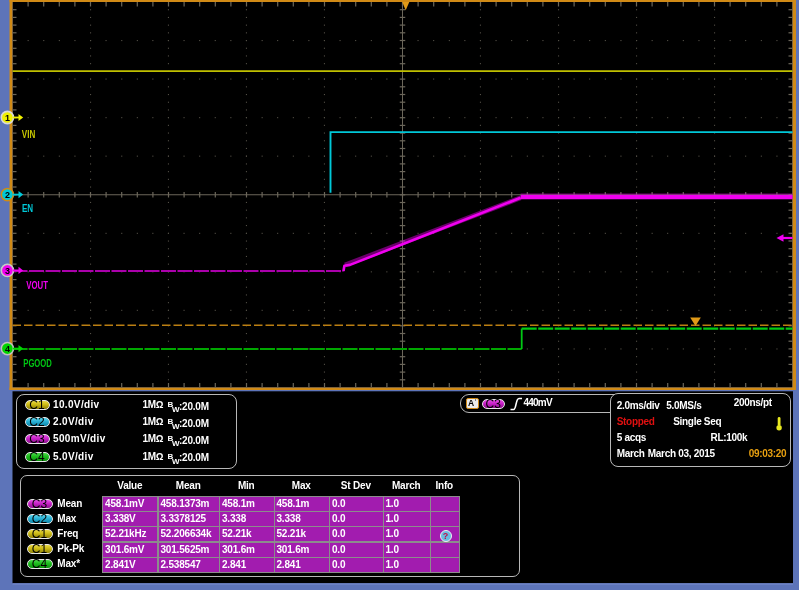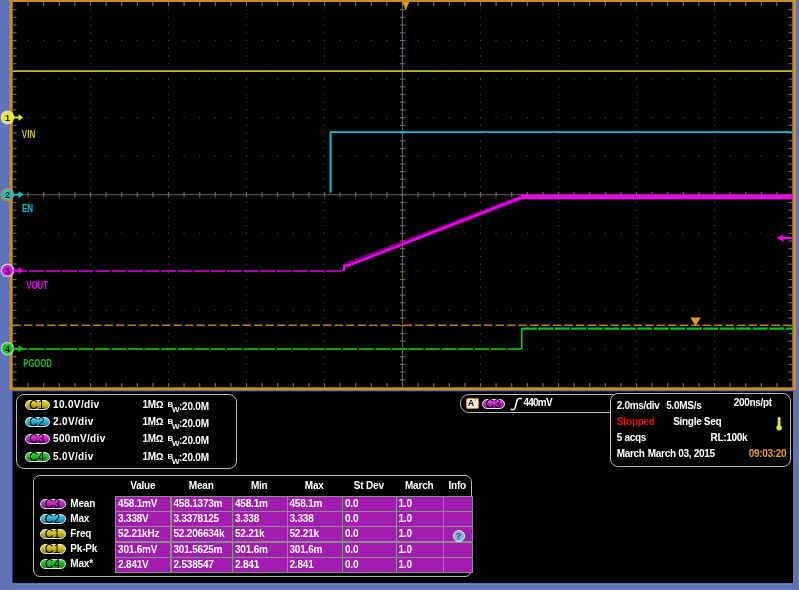--- a/index.html
+++ b/index.html
@@ -1179,21 +1179,21 @@
     <div class="t" style="left:6.2px;top:36.9px;letter-spacing:-0.3px;color:#fff">5 acqs</div>
     <div class="t" style="left:100px;top:36.9px;letter-spacing:-0.3px;color:#fff">RL:100k</div>
     <div class="t" style="left:6.2px;top:53.0px;letter-spacing:-0.3px;color:#fff">March</div>
     <div class="t" style="left:37.3px;top:53.0px;letter-spacing:-0.3px;color:#fff">March 03, 2015</div>
     <div class="t" style="left:138.2px;top:53.0px;letter-spacing:-0.3px;color:#e8a010">09:03:20</div>
     <svg style="position:absolute;left:162px;top:22.2px" width="12" height="18" viewBox="0 0 12 18">
       <rect x="4.7" y="1" width="2.8" height="9" rx="1.4" fill="#e8e820"></rect>
       <circle cx="6.1" cy="11.8" r="2.7" fill="#e8e820"></circle>
     </svg>
   </div>
-<div class="panel" style="left:33px;top:475px;width:439px;height:101.5px;border-radius:7px">
+<div class="panel" style="left:20px;top:475px;width:500px;height:101.5px;border-radius:7px">
     <div class="t" style="left:108.8px;top:3.2px;transform:translateX(-50%)">Value</div>
     <div class="t" style="left:167.2px;top:3.2px;transform:translateX(-50%)">Mean</div>
     <div class="t" style="left:225.2px;top:3.2px;transform:translateX(-50%)">Min</div>
     <div class="t" style="left:280.2px;top:3.2px;transform:translateX(-50%)">Max</div>
     <div class="t" style="left:334.8px;top:3.2px;transform:translateX(-50%)">St Dev</div>
     <div class="t" style="left:385.2px;top:3.2px;transform:translateX(-50%)">March</div>
     <div class="t" style="left:423.2px;top:3.2px;transform:translateX(-50%)">Info</div>
     <div class="pill pm" style="left:5.5px;top:22.8px;width:26px;height:10px">C3</div>
     <div class="t" style="left:36.3px;top:20.8px">Mean</div>
     <div class="cell" style="left:81.1px;top:20.3px;width:56.4px;height:16.1px;line-height:14.1px">458.1mV</div>

